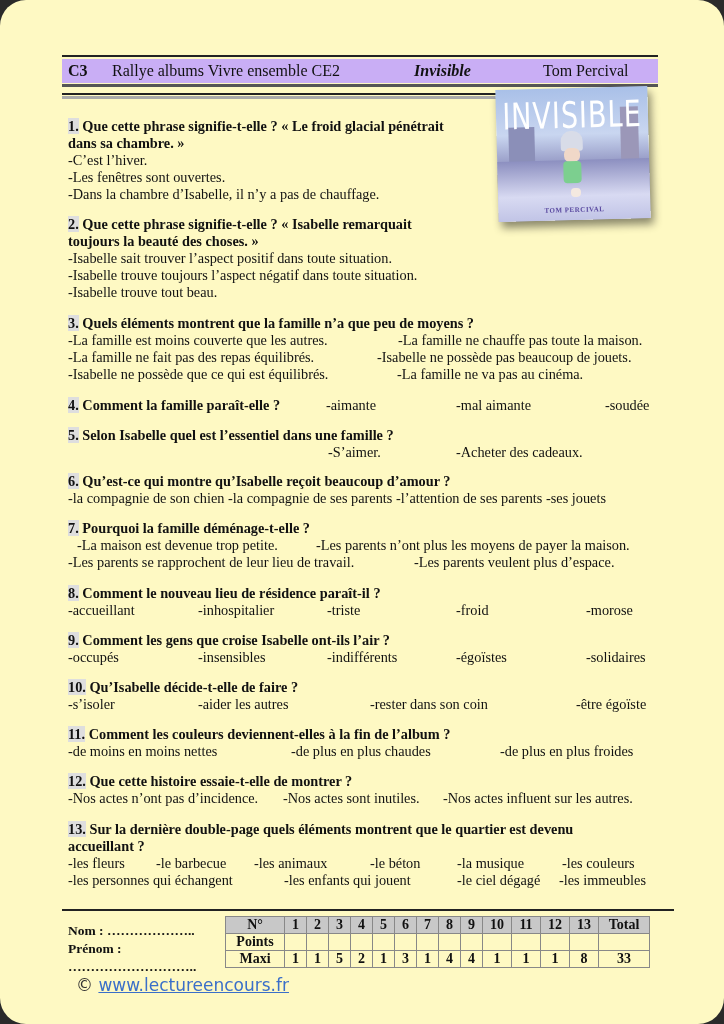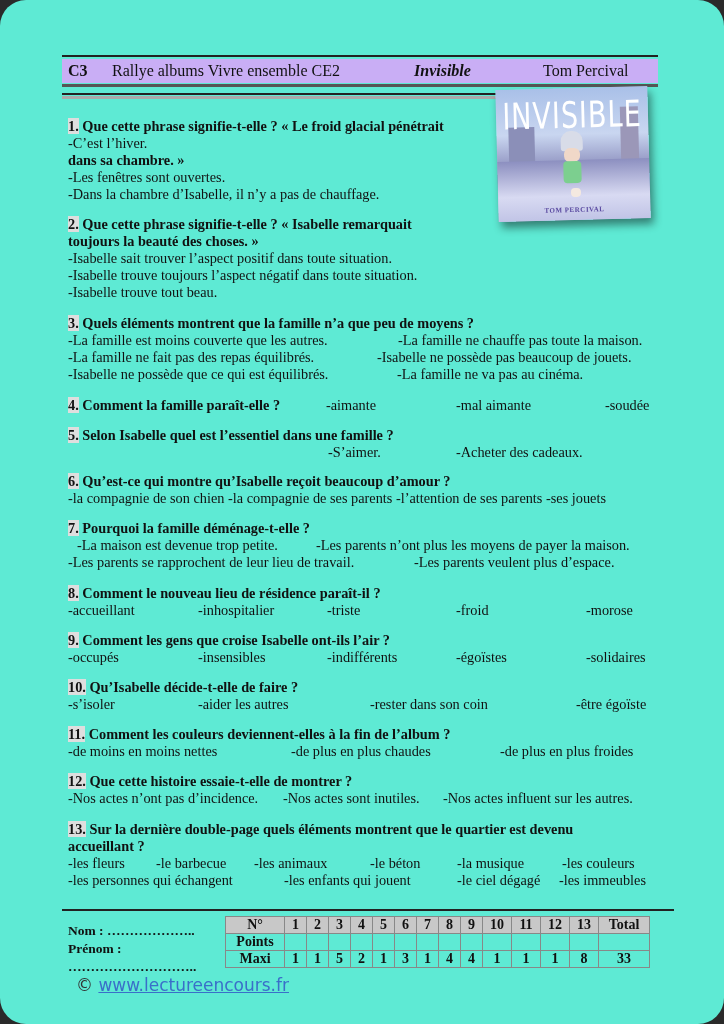--- a/index.html
+++ b/index.html
@@ -4,21 +4,21 @@
 <style>
   html, body { margin: 0; padding: 0; }
   body {
     width: 724px; height: 1024px; overflow: hidden;
     background: #2a2a2a;
     font-family: "Liberation Serif", "DejaVu Serif", serif;
     color: #111;
   }
   .page {
     position: absolute; left: 0; top: 0; width: 724px; height: 1024px;
-    background: #5eead4; border-radius: 26px; overflow: hidden;
+    background: #fef9c3; border-radius: 26px; overflow: hidden;
   }
   .header {
     position: absolute; left: 62px; top: 55px; width: 596px;
   }
   .hdr-line-top { height: 2px; background: #222; margin-bottom: 2px; }
   .hdr-band {
     height: 24px; background: #c9aef5;
     display: flex; align-items: center;
     font-size: 16px; position: relative;
   }
@@ -96,22 +96,22 @@
     <div class="title">INVISIBLE</div>
     <div class="girl-hat"></div>
     <div class="girl-face"></div>
     <div class="girl-body"></div>
     <div class="dog"></div>
     <div class="author">TOM PERCIVAL</div>
   </div>
 
   <div class="q" style="top:118px;">
     <div class="line qt"><span class="num">1.</span> <span>Que cette phrase signifie-t-elle ? « Le froid glacial pénétrait</span></div>
+    <div class="line qt"><span>dans sa chambre. »</span></div>
     <div class="line"><span>-C’est l’hiver.</span></div>
-    <div class="line qt"><span>dans sa chambre. »</span></div>
     <div class="line"><span>-Les fenêtres sont ouvertes.</span></div>
     <div class="line"><span>-Dans la chambre d’Isabelle, il n’y a pas de chauffage.</span></div>
   </div>
 
   <div class="q" style="top:216px;">
     <div class="line qt"><span class="num">2.</span> <span>Que cette phrase signifie-t-elle ? « Isabelle remarquait</span></div>
     <div class="line qt"><span>toujours la beauté des choses. »</span></div>
     <div class="line"><span>-Isabelle sait trouver l’aspect positif dans toute situation.</span></div>
     <div class="line"><span>-Isabelle trouve toujours l’aspect négatif dans toute situation.</span></div>
     <div class="line"><span>-Isabelle trouve tout beau.</span></div>

